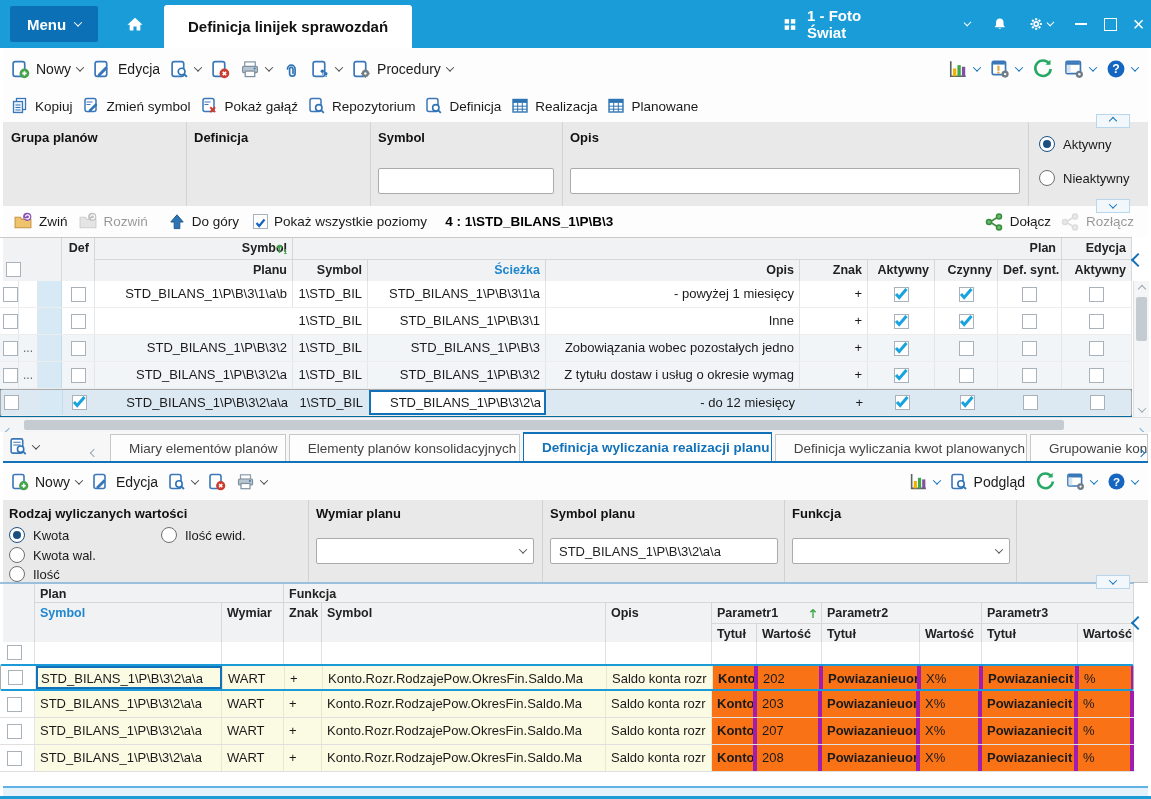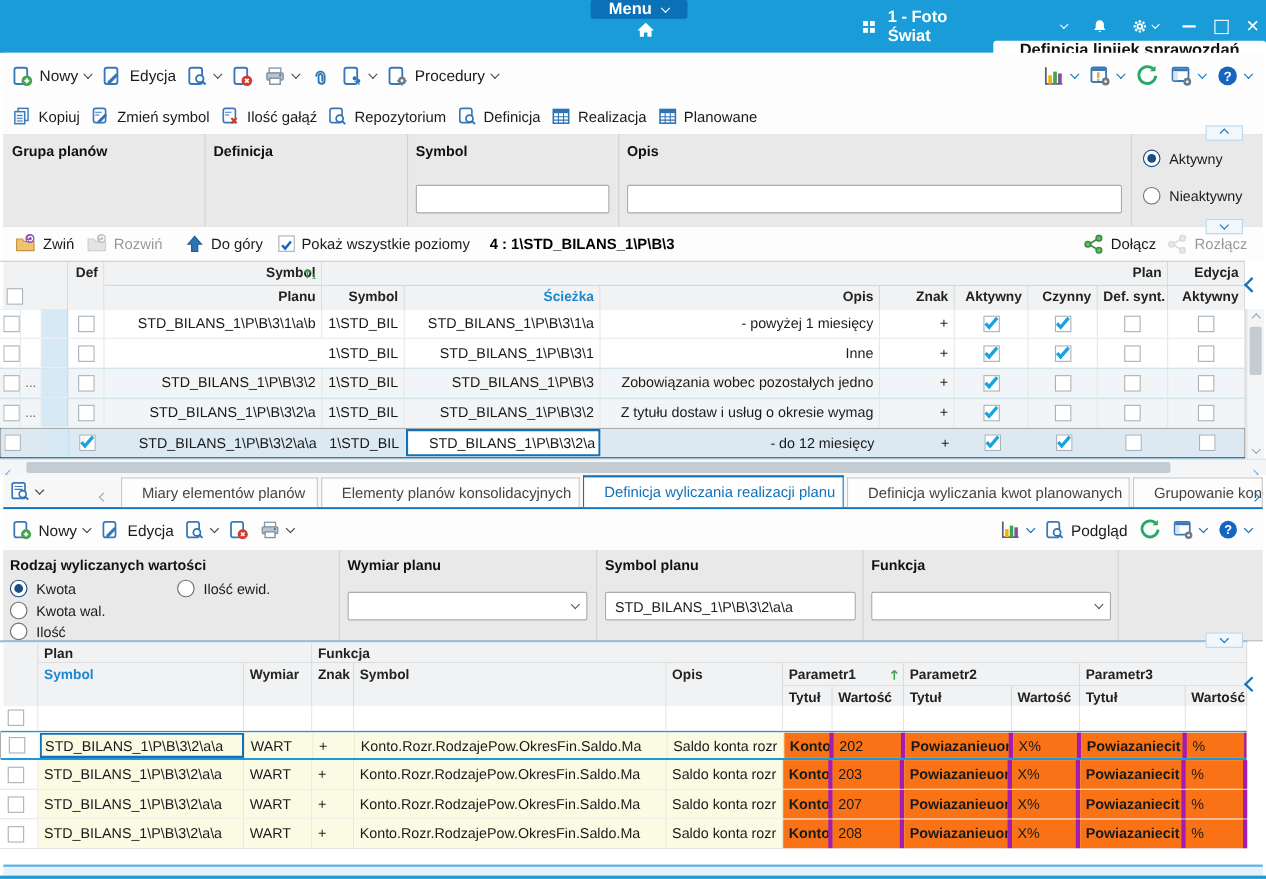--- a/index.html
+++ b/index.html
@@ -2,21 +2,21 @@
 <html><head>
 <meta charset="utf-8">
 <style>
   html,body{margin:0;padding:0;background:#fff;}
   .app{position:relative;width:1151px;height:799px;font-family:"Liberation Sans","DejaVu Sans",sans-serif;overflow:hidden;background:#fff;color:#1a1a1a;}
   .edge{position:absolute;background:#1E9CD7;z-index:50;}
   .edge.l{left:0;top:48;width:3px;bottom:0;}
   .edge.r{right:0;top:48;width:3px;bottom:0;}
   .edge.b{left:0;right:0;bottom:0;height:3px;}
   
-  .titlebar{position:absolute;left:0;top:0;width:100%;height:48px;background:#1A9CD8;display:flex;align-items:center;flex-direction:column;}
+  .titlebar{position:absolute;left:0;top:0;width:100%;height:48px;background:#1A9CD8;display:flex;align-items:center;}
   .menu-btn{margin-left:10px;height:36px;width:88px;background:#0C70B6;color:#fff;font-weight:bold;font-size:15px;display:flex;align-items:center;justify-content:center;gap:9px;border-radius:2px;cursor:pointer;}
   .home-btn{margin-left:22px;width:30px;height:30px;display:flex;align-items:center;justify-content:center;}
   .title-tab{margin-left:14px;align-self:flex-end;height:43px;background:#fff;border-radius:3px 3px 0 0;display:flex;align-items:center;padding:0 24px;font-size:15px;font-weight:bold;color:#111;min-width:170px;}
   .ws{position:absolute;left:783px;top:0;height:48px;display:flex;align-items:center;color:#fff;}
   .ws .name{font-size:15px;font-weight:bold;margin-left:10px;}
   .capbtn{width:30px;height:30px;display:flex;align-items:center;justify-content:center;color:#fff;}
   
   .chv{display:inline-block;width:7px;height:7px;border-right:2px solid currentColor;border-bottom:2px solid currentColor;transform:rotate(45deg) translate(-1px,-1px);}
   .chv.s{width:5px;height:5px;border-width:1.6px;}
   .chv.up{transform:rotate(-135deg);}
@@ -67,21 +67,21 @@
   .cell.b{font-weight:bold;}
   .vscroll{position:absolute;background:#F3F5F6;border-left:1px solid #E0E0E0;}
   .thumb{position:absolute;background:#C4CBD1;border-radius:2px;}
   .scr-ar{position:absolute;color:#9AA5AE;display:flex;align-items:center;justify-content:center;width:100%;height:13px;}
   .hscroll{position:absolute;left:0;top:180px;width:1151px;height:14px;background:#F3F5F6;border-top:1px solid #E0E0E0;}
   .ptoggle{position:absolute;color:#1272B9;z-index:10;cursor:pointer;}
   
   .tabstrip{position:absolute;left:3px;right:3px;top:432px;height:31px;background:#F7F7F7;border-bottom:2px solid #1272B9;display:flex;align-items:flex-end;box-sizing:border-box;}
   .tabicon{position:absolute;left:6px;top:5px;display:flex;align-items:center;gap:5px;color:#444;}
   .tab{height:27px;border:1px solid #C8C8C8;border-bottom:none;background:#FDFDFD;display:flex;align-items:center;padding:0 18px;font-size:13.5px;color:#444;margin-right:3px;white-space:nowrap;overflow:hidden;cursor:pointer;box-sizing:border-box;}
-  .tab.active{height:29px;border:1px solid #1272B9;border-bottom:none;border-top:2px solid #1272B9;background:#fff;color:#1272B9;font-weight:normal;}
+  .tab.active{height:29px;border:1px solid #1272B9;border-bottom:none;border-top:2px solid #1272B9;background:#fff;color:#1272B9;font-weight:bold;}
   .tabscroll-l{position:absolute;left:88px;top:10px;color:#9AA5AE;}
   .tabscroll-r{position:absolute;right:4px;top:10px;color:#1272B9;}
   
   .calcp{position:absolute;left:3px;right:3px;top:500px;height:82px;background:#E9E9E9;border-bottom:1px solid #BFBFBF;font-size:13px;}
   .calcp .vline{position:absolute;top:0;bottom:0;width:1px;background:#D2D2D2;}
   
   .realt{position:absolute;left:0;top:582px;width:1151px;height:190px;}
   .rt-head{position:absolute;left:0;top:0;width:1134px;height:60px;overflow:hidden;border-top:2px solid #9ABFDC;}
   .rt-filter{position:absolute;left:0;top:60px;width:1134px;height:22px;background:#fff;border-bottom:1px solid #C9C9C9;overflow:hidden;}
   .fcell{position:absolute;top:0;height:100%;box-sizing:border-box;border-right:1px solid #E0E0E0;background:#fff;}
@@ -276,21 +276,21 @@
           <path d="M3.5 5h6M3.5 7.5h4" stroke="#3A77B8" stroke-width="1"></path>
         </svg>
       <span>Zmień symbol</span>
     </div>
     <div class="titem">
       <svg class="ic" width="18" height="18" viewBox="0 0 18 18">
           <rect x="2" y="1.5" width="11" height="13" rx="2" fill="#fff" stroke="#3A77B8" stroke-width="1.5"></rect>
           <path d="M3.5 5h6M3.5 7.5h4" stroke="#3A77B8" stroke-width="1"></path>
           <path d="M9.3 10.3l4.8 4.8M14.1 10.3l-4.8 4.8" stroke="#CE3C30" stroke-width="2"></path>
         </svg>
-      <span>Ilość gałąź</span>
+      <span>Pokaż gałąź</span>
     </div>
     <div class="titem">
       <svg class="ic" width="18" height="18" viewBox="0 0 18 18">
           <rect x="2" y="1.5" width="11" height="13" rx="2" fill="#fff" stroke="#3A77B8" stroke-width="1.5"></rect>
           <circle cx="10.8" cy="10.8" r="3.2" fill="#fff" stroke="#2E74B5" stroke-width="1.6"></circle>
           <path d="M13.1 13.1L15.8 15.8" stroke="#2E74B5" stroke-width="1.8"></path>
         </svg>
       <span>Repozytorium</span>
     </div>
     <div class="titem">

